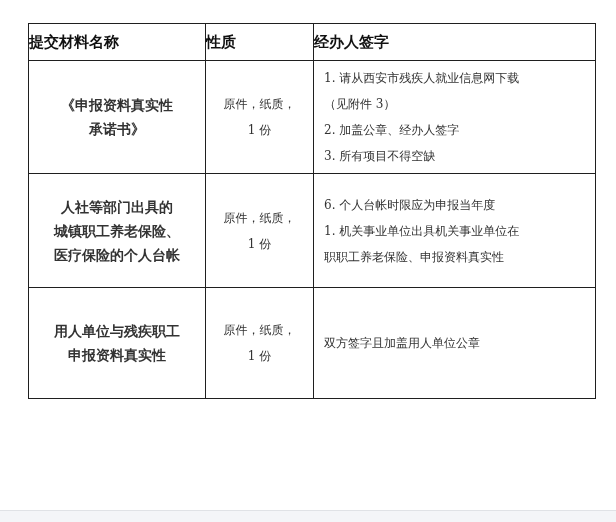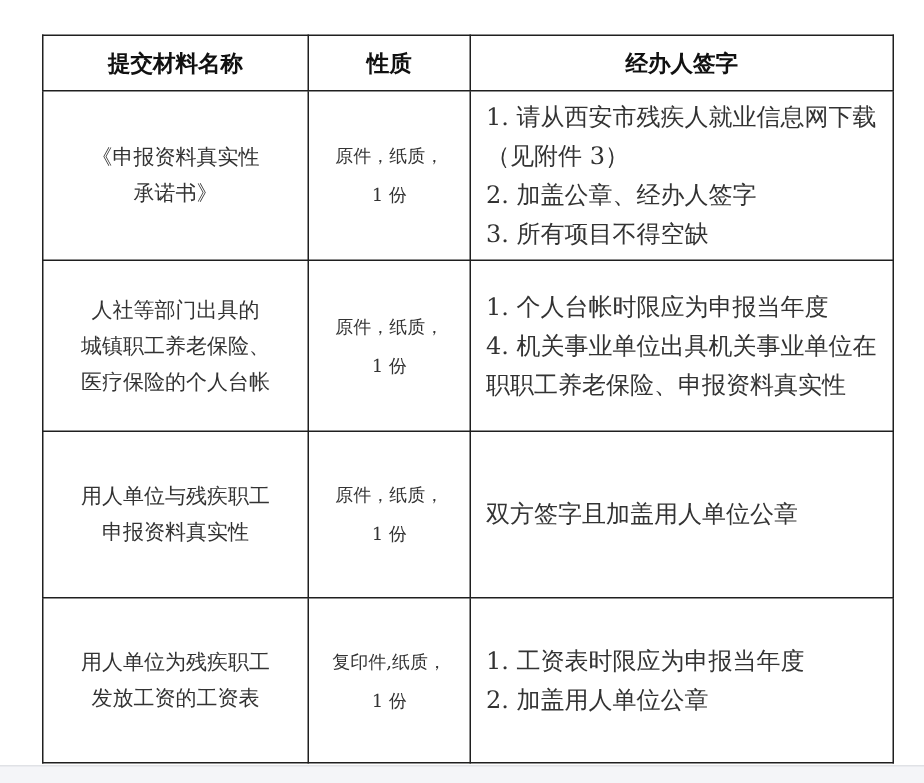--- a/index.html
+++ b/index.html
@@ -35,37 +35,38 @@
   table.doc-table thead tr { height: 37px; }
   table.doc-table tbody tr:nth-child(1) { height: 103px; }
   table.doc-table tbody tr:nth-child(2) { height: 114px; }
   table.doc-table tbody tr:nth-child(3) { height: 111px; }
   table.doc-table tbody tr:nth-child(4) { height: 110px; }
   table.doc-table th {
     font-family: "DejaVu Sans", "Liberation Sans", sans-serif;
     font-weight: bold;
     font-size: 15px;
     color: #111111;
-    text-align: center;
+    text-align: left;
   }
   td.name-cell {
     text-align: center;
     font-size: 14px;
     line-height: 24px;
     padding: 2px 6px;
+    font-weight: bold;
   }
   td.nature-cell {
     text-align: center;
     font-size: 12px;
     line-height: 26px;
     padding: 2px 2px;
   }
   td.req-cell {
     text-align: left;
-    font-size: 16px;
+    font-size: 12px;
     line-height: 26px;
     padding: 4px 8px 4px 10px;
   }
   .cell-line { white-space: nowrap; }
   .footer-bar {
     position: absolute;
     left: 0; right: 0;
     top: 510px;
     height: 12px;
     border-top: 1px solid #e0e2e6;
@@ -111,51 +112,37 @@
             <td class="name-cell">
               <div class="cell-line">人社等部门出具的</div>
               <div class="cell-line">城镇职工养老保险、</div>
               <div class="cell-line">医疗保险的个人台帐</div>
             </td>
             <td class="nature-cell">
               <div class="cell-line">原件，纸质，</div>
               <div class="cell-line">1 份</div>
             </td>
             <td class="req-cell">
-              <div class="cell-line">1. 个人台帐时限应为申报当年度</div>
-              <div class="cell-line">4. 机关事业单位出具机关事业单位在</div>
+              <div class="cell-line">6. 个人台帐时限应为申报当年度</div>
+              <div class="cell-line">1. 机关事业单位出具机关事业单位在</div>
               <div class="cell-line">职职工养老保险、申报资料真实性</div>
             </td>
           </tr>
           <tr>
             <td class="name-cell">
               <div class="cell-line">用人单位与残疾职工</div>
               <div class="cell-line">申报资料真实性</div>
             </td>
             <td class="nature-cell">
               <div class="cell-line">原件，纸质，</div>
               <div class="cell-line">1 份</div>
             </td>
             <td class="req-cell">
               <div class="cell-line">双方签字且加盖用人单位公章</div>
             </td>
           </tr>
-          <tr>
-            <td class="name-cell">
-              <div class="cell-line">用人单位为残疾职工</div>
-              <div class="cell-line">发放工资的工资表</div>
-            </td>
-            <td class="nature-cell">
-              <div class="cell-line">复印件,纸质，</div>
-              <div class="cell-line">1 份</div>
-            </td>
-            <td class="req-cell">
-              <div class="cell-line">1. 工资表时限应为申报当年度</div>
-              <div class="cell-line">2. 加盖用人单位公章</div>
-            </td>
-          </tr>
         </tbody>
     </table>
   </div>
 
   <div class="footer-bar" style="background: rgb(244, 245, 248);"></div>
 
 </div>
 
 </body></html>

